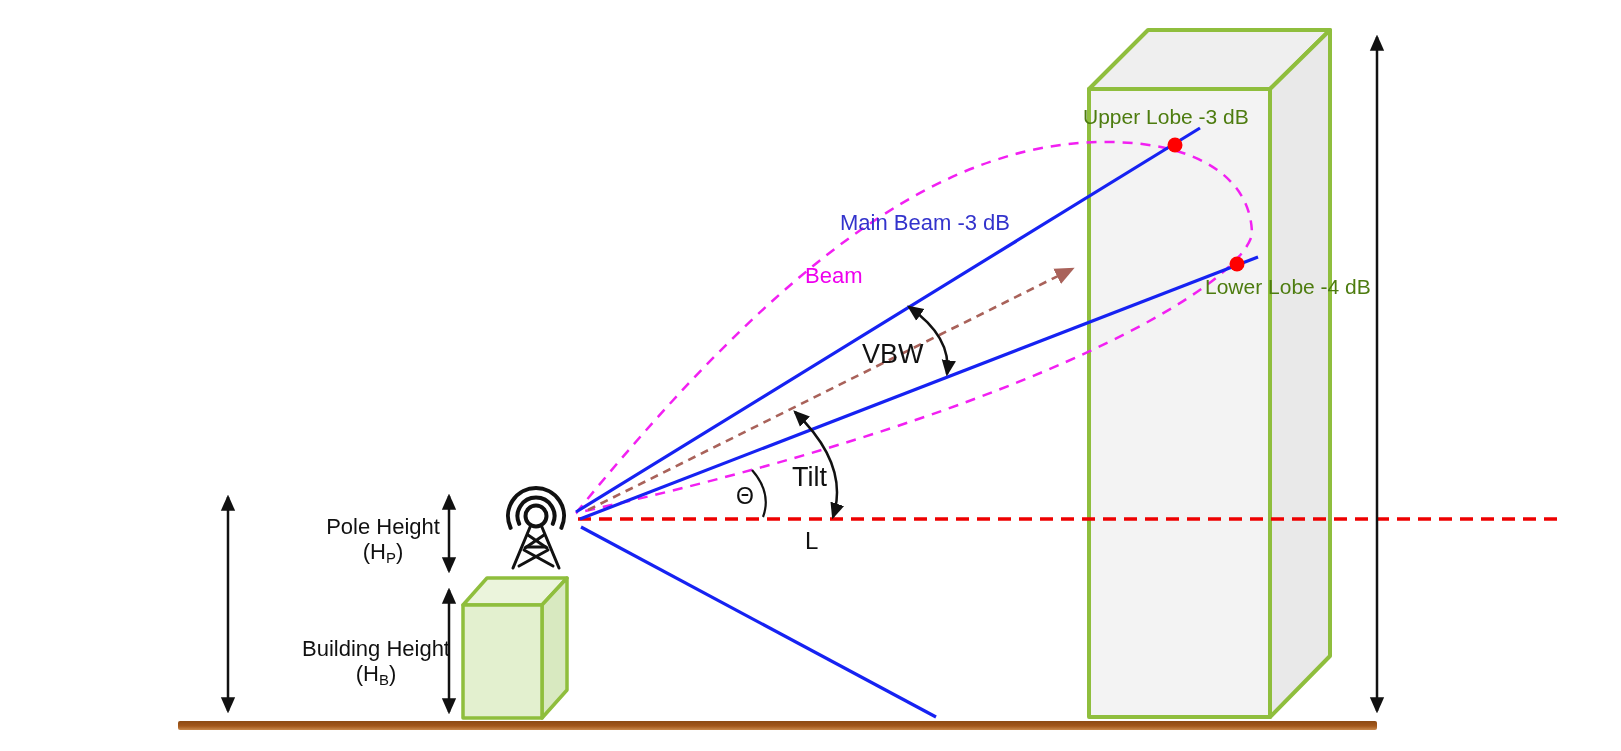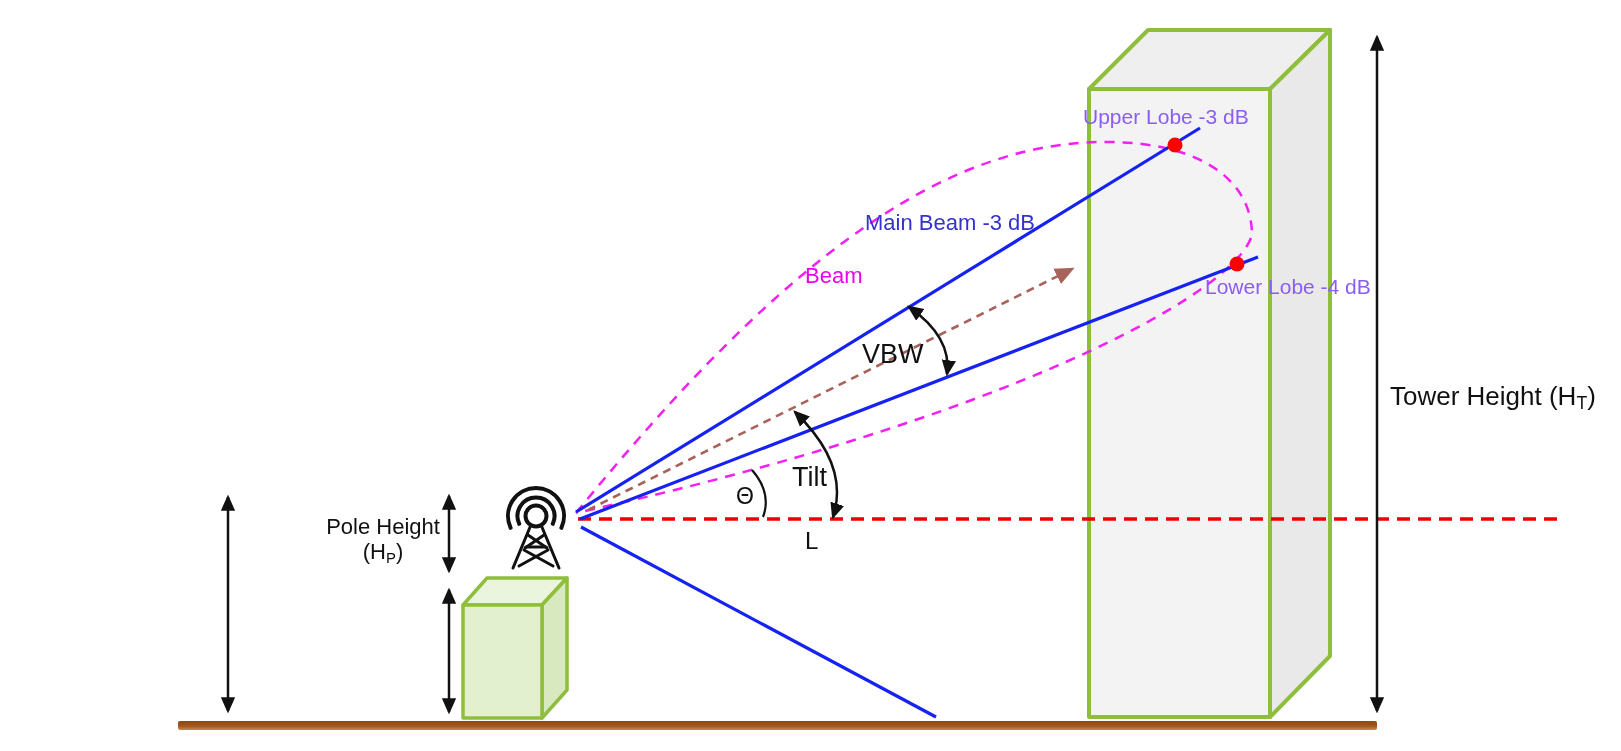--- a/index.html
+++ b/index.html
@@ -2,23 +2,23 @@
 <html><head>
 <meta charset="utf-8">
 <style>
   html,body{margin:0;padding:0;background:#ffffff;}
   body{font-family:"Liberation Sans","DejaVu Sans",sans-serif;}
   #stage{position:relative;width:1621px;height:751px;background:#ffffff;overflow:hidden;}
   #stage svg{position:absolute;left:0;top:0;}
   .lbl{position:absolute;color:#111;white-space:nowrap;line-height:1.15;}
   .lbl sub{font-size:0.68em;vertical-align:-0.25em;}
   .center{text-align:center;margin-left:8px;}
-  .blue-text{color:#3333cc;margin-left:25px;}
+  .blue-text{color:#3333cc;}
   .magenta-text{color:#ee00ee;margin-left:12px;}
-  .red-text{color:#8b5cf6;text-align:center;}
+  .red-text{color:#4d7c0f;text-align:center;}
 </style>
 </head>
 <body>
 
 <div id="stage">
 
   <svg width="1621" height="751" viewBox="0 0 1621 751">
     <defs>
       <marker id="mBlack" viewBox="0 0 10 10" refX="8.5" refY="5" markerWidth="6.5" markerHeight="6.5" orient="auto-start-reverse">
         <path d="M0,0.6 L10,5 L0,9.4 Z" fill="#111"></path>
@@ -82,22 +82,25 @@
     <line x1="449" y1="590" x2="449" y2="712" stroke="#111" stroke-width="2.5" marker-start="url(#mBlack)" marker-end="url(#mBlack)"></line>
     <line x1="1377" y1="37" x2="1377" y2="711" stroke="#111" stroke-width="2.5" marker-start="url(#mBlack)" marker-end="url(#mBlack)"></line>
   </svg>
 
 
   <div class="lbl center" style="left:300px;top:514px;width:150px;font-size:22px;">
     <div>Pole Height</div>
     <div><span>(H</span><sub>P</sub><span>)</span></div>
   </div>
 
+  <div class="lbl center" style="left:278px;top:636px;width:180px;font-size:22px;">
+    <div>Building Height</div>
+    <div><span>(H</span><sub>B</sub><span>)</span></div>
+  </div>
 
-  <div class="lbl" style="left:1390px;top:382px;font-size:26px;"><span>Tower Height (H</span><sub>T</sub><span>)</span></div>
 
   <div class="lbl blue-text" style="left:840px;top:210px;font-size:22px;">Main Beam -3 dB</div>
 
   <div class="lbl magenta-text" style="left:793px;top:263px;font-size:22px;">Beam</div>
 
   <div class="lbl" style="left:862px;top:339px;font-size:27px;">VBW</div>
 
   <div class="lbl" style="left:792px;top:462px;font-size:27px;">Tilt</div>
 
   <div class="lbl" style="left:736px;top:483px;font-size:23px;">Θ</div>

